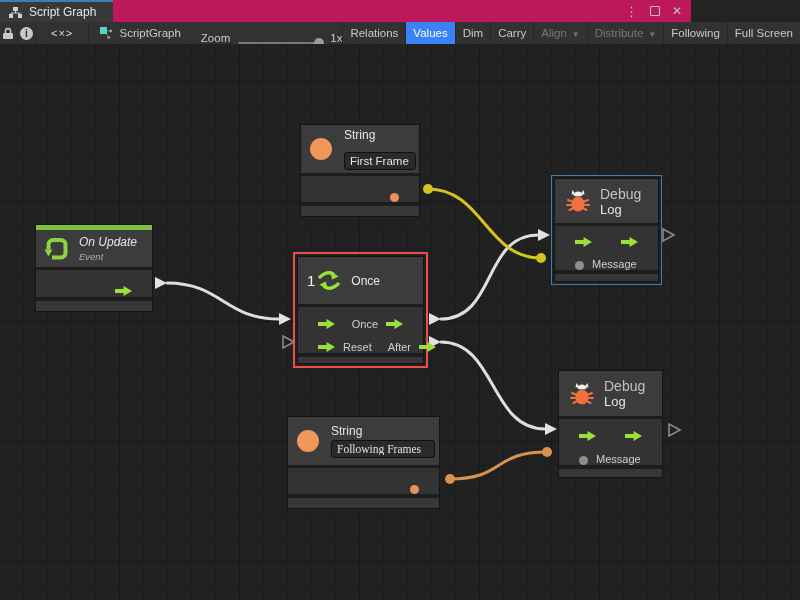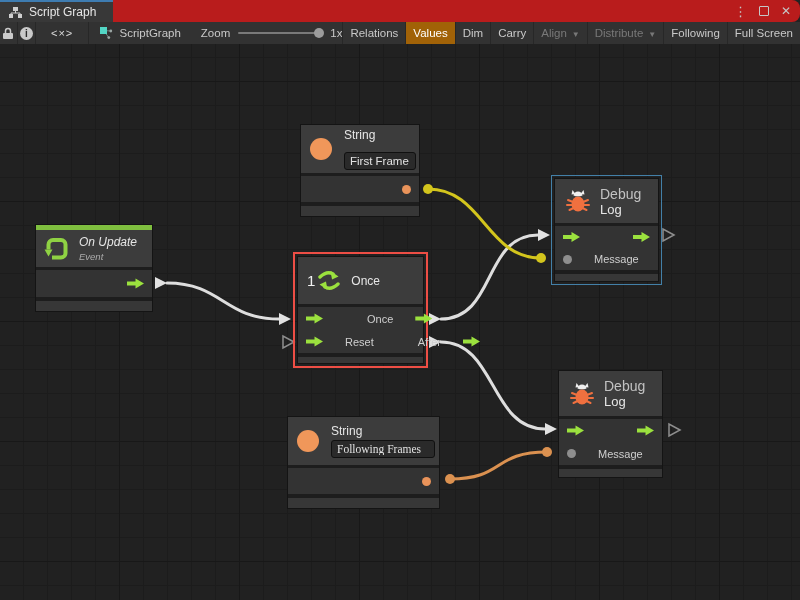--- a/index.html
+++ b/index.html
@@ -4,39 +4,39 @@
 <style>
   * { box-sizing: border-box; }
   html,body { margin:0; padding:0; }
   body {
     width:800px; height:600px; position:relative; overflow:hidden;
     background:#232323; font-family:"Liberation Sans", sans-serif;
     -webkit-font-smoothing:antialiased; user-select:none;
   }
 
   
-  .titlebar { position:absolute; top:0; left:0; width:800px; height:22px; background:#b91c1c; display:flex; align-items:stretch;border-radius:8px; }
+  .titlebar { position:absolute; top:0; left:0; width:691px; height:22px; background:#be185d; display:flex; align-items:stretch; }
   .tab { width:113px; background:#383838; border-top:2px solid #3E7CB1; display:flex; align-items:center; gap:7px; padding:0 9px; color:#E6E6E6; font-size:12px; }
   .win-controls { margin-left:auto; display:flex; align-items:center; gap:12px; padding-right:9px; color:#C6C6C6; }
   .win-dots { font-size:13px; line-height:1; }
   .win-max { width:10px; height:10px; border:1.5px solid #C6C6C6; border-radius:1px; }
   .win-close { font-size:12px; line-height:1; }
 
   
   .toolbar { position:absolute; top:22px; left:0; width:800px; height:22px; background:#323232; display:flex; align-items:stretch; font-size:11.5px; color:#C9C9C9; }
   .tbtn { display:flex; align-items:center; justify-content:center; padding:0 7px; border-right:1px solid #272727; white-space:nowrap; }
   .tbtn.icon-btn { width:25px; padding:0; }
   .tbtn.code-btn { width:70px; }
-  .tbtn.active { background:#a16207; color:#FFFFFF; }
+  .tbtn.active { background:#3b82f6; color:#FFFFFF; }
   .tbtn.disabled { color:#787878; }
   .caret { font-size:8px; margin-left:5px; position:relative; top:1px; }
   .right-group { margin-left:auto; display:flex; align-items:stretch; }
   .right-group .tbtn:first-child { border-left:1px solid #272727; }
   .breadcrumb { display:flex; align-items:center; gap:6px; padding:0 10px; }
-  .zoom-group { display:flex; align-items:center; margin-left:10px; }
+  .zoom-group { display:flex; align-items:flex-end; margin-left:10px; }
   .zoom-track { width:84px; height:2px; background:#7A7A7A; border-radius:1px; margin:0 8px; position:relative; }
   .zoom-handle { position:absolute; right:-2px; top:-4px; width:10px; height:10px; border-radius:50%; background:#9C9C9C; }
   .info-circle { width:13px; height:13px; border-radius:50%; background:#C9C9C9; color:#2B2B2B; font-weight:bold; font-size:10px; display:flex; align-items:center; justify-content:center; }
   .code-glyph { letter-spacing:1px; font-size:11px; color:#DDDDDD; }
 
   
   .canvas {
     position:absolute; top:44px; left:0; width:800px; height:556px;
     background-color:#212121;
     background-image:
@@ -48,21 +48,21 @@
     background-position:-1px 37px, -1px 37px, 23px 13px, 23px 13px;
   }
   .wires { position:absolute; top:0; left:0; width:800px; height:556px; z-index:1; }
 
   
   .node { position:absolute; z-index:2; display:flex; flex-direction:column; gap:3px; background:#1D1D1D; border:1px solid #141414; }
   .sec { width:100%; }
   .head { background:#3C3C3C; display:flex; align-items:center; }
   .nbody { background:#333333; display:flex; flex-direction:column; }
   .foot { background:#373737; flex:1 1 auto; margin-top:1px; }
-  .row { display:flex; align-items:center; padding:0 8px; gap:22px; }
+  .row { display:flex; align-items:flex-end; padding:0 20px; gap:8px; }
   .spacer { flex:1 1 auto; }
   .ntitle { font-size:12px; color:#E6E6E6; }
   .nsub { font-size:9.5px; color:#ACACAC; margin-top:2px; }
   .plabel { font-size:11px; color:#CFCFCF; }
   .dim-label { font-size:14px; color:#C2C2C2; }
   .flow-arrow { width:17px; height:12px; background:#9BE13E; flex:0 0 auto;
     clip-path:polygon(0 34%, 50% 34%, 50% 8%, 100% 50%, 50% 92%, 50% 66%, 0 66%); }
   .bigdot { width:22px; height:22px; border-radius:50%; background:#F0975A; flex:0 0 auto; }
   .valdot { width:9px; height:9px; border-radius:50%; flex:0 0 auto; }
   .orange { background:#E9935A; }

